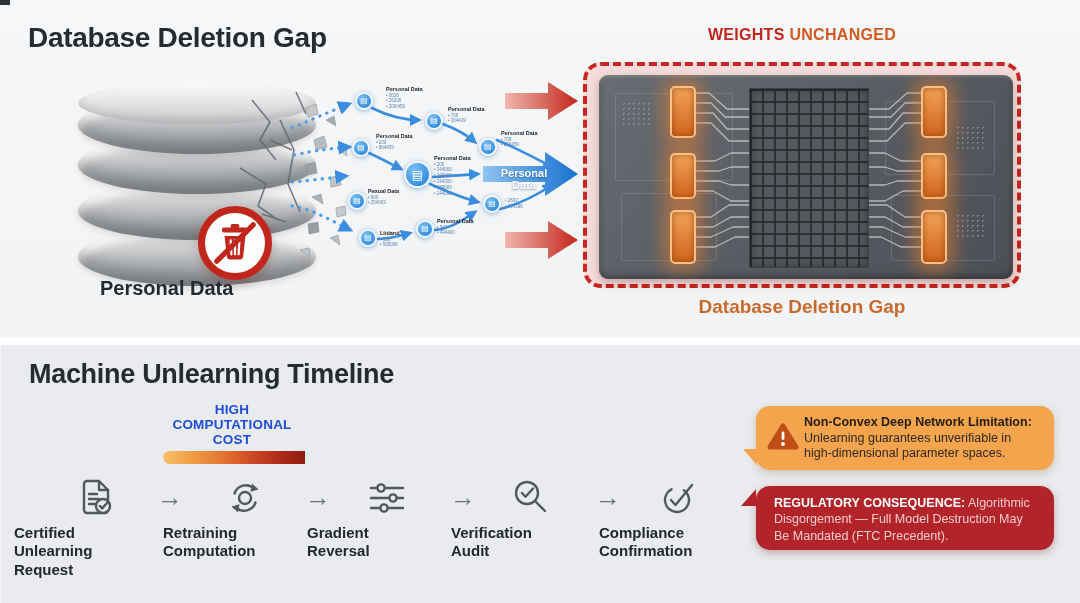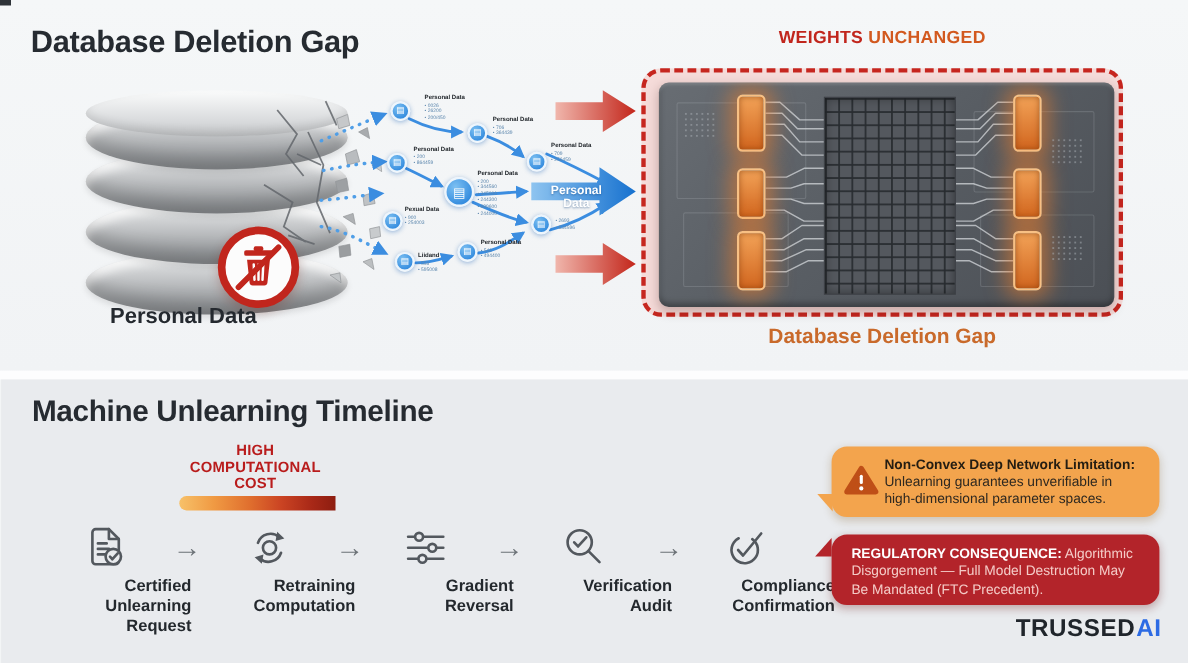--- a/index.html
+++ b/index.html
@@ -61,36 +61,36 @@
   .gap-caption { position:absolute; left:583px; top:296px; width:438px; text-align:center;
     font-size:19px; font-weight:800; color:#c96a2b; }
 
   svg.overlay { position:absolute; left:0; top:0; pointer-events:none; }
 
   
   .bottom { position:absolute; left:1px; top:345px; width:1080px; height:258px; background:#e9ebee; }
   .bottom-title { position:absolute; left:28px; top:14px; font-size:27px; font-weight:800; color:#262b31; letter-spacing:-.3px; }
 
   .cost-label { position:absolute; left:168px; top:58px; width:126px; text-align:center;
-    font-size:13.5px; font-weight:800; color:#b91c1c; line-height:1.1; letter-spacing:.2px; }
+    font-size:13.5px; font-weight:800; color:#1d4ed8; line-height:1.1; letter-spacing:.2px; }
   .grad-bar { position:absolute; left:162px; top:106px; width:142px; height:13px; border-radius:7px 0 0 7px;
     background:linear-gradient(90deg,#f7c169 0%,#f09a43 22%,#e06f2e 45%,#cb4423 65%,#a82817 85%,#8d1d10 100%); }
   .thermo { position:absolute; left:300px; top:57px; width:60px; height:72px; }
   .thermo .stem { position:absolute; left:4px; top:0; width:17px; height:54px; background:#fff;
     border:3px solid #2a2f34; border-radius:9px; }
   .thermo .mercury { position:absolute; left:3.5px; top:12px; width:4px; height:34px; background:#cf2b1c; border-radius:3px; }
   .thermo .bulb { position:absolute; left:-1px; top:46px; width:27px; height:27px; border-radius:50%;
     border:3px solid #2a2f34; background:radial-gradient(circle at 40% 35%, #f89a3c, #e4541a); }
   .thermo .ticks { position:absolute; left:28px; top:0; }
   .thermo .tick { display:flex; align-items:center; height:11px; font-size:9.5px; font-weight:700; color:#b23028; }
   .thermo .tick::before { content:""; display:inline-block; width:7px; height:2px; background:#3a3f44; margin-right:3px; }
 
   .step-icon { position:absolute; top:131px; width:44px; height:44px; }
   .step-arrow { position:absolute; top:137px; font-size:26px; color:#6d7378; font-weight:400; }
-  .step-label { position:absolute; top:179px; width:160px; text-align:right;
+  .step-label { position:absolute; top:179px; width:160px; text-align:left;
     font-size:15px; font-weight:800; color:#23282d; line-height:1.22; }
 
   .bubble { position:absolute; left:755px; width:298px; border-radius:14px; padding:9px 12px; }
   .bubble .tail { position:absolute; width:0; height:0; }
   .bubble-warn { top:61px; height:64px; background:#f3a44d; box-shadow:0 3px 8px rgba(120,80,20,.25); padding-left:48px; }
   .bubble-warn .tail { left:-13px; bottom:5px; border-top:16px solid #f3a44d; border-left:14px solid transparent; }
   .bubble-warn .b-title { font-size:12.5px; font-weight:800; color:#241d12; line-height:1.25; }
   .bubble-warn .b-body { font-size:12.5px; color:#2e2820; line-height:1.25; }
   .warn-icon { position:absolute; left:11px; top:16px; }
 
@@ -381,18 +381,14 @@
       <span class="tail"></span>
       <svg class="warn-icon" width="32" height="30" viewBox="0 0 32 30">
         <path d="M16 4 L29 25 H3 Z" fill="#bf4f17" stroke="#bf4f17" stroke-width="5" stroke-linejoin="round"></path>
         <rect x="14.6" y="9.5" width="2.8" height="8.5" rx="1.4" fill="#fff"></rect>
         <circle cx="16" cy="22" r="1.9" fill="#fff"></circle>
       </svg>
       <div class="b-title">Non-Convex Deep Network Limitation:</div>
       <div class="b-body">Unlearning guarantees unverifiable in high-dimensional parameter spaces.</div>
     </div>
 
-    <div class="logo">
-      <span class="logo-name">TRUSSED</span>
-      <span class="logo-suffix">AI</span>
-    </div>
   </section>
 </div>
 
 </body></html>

